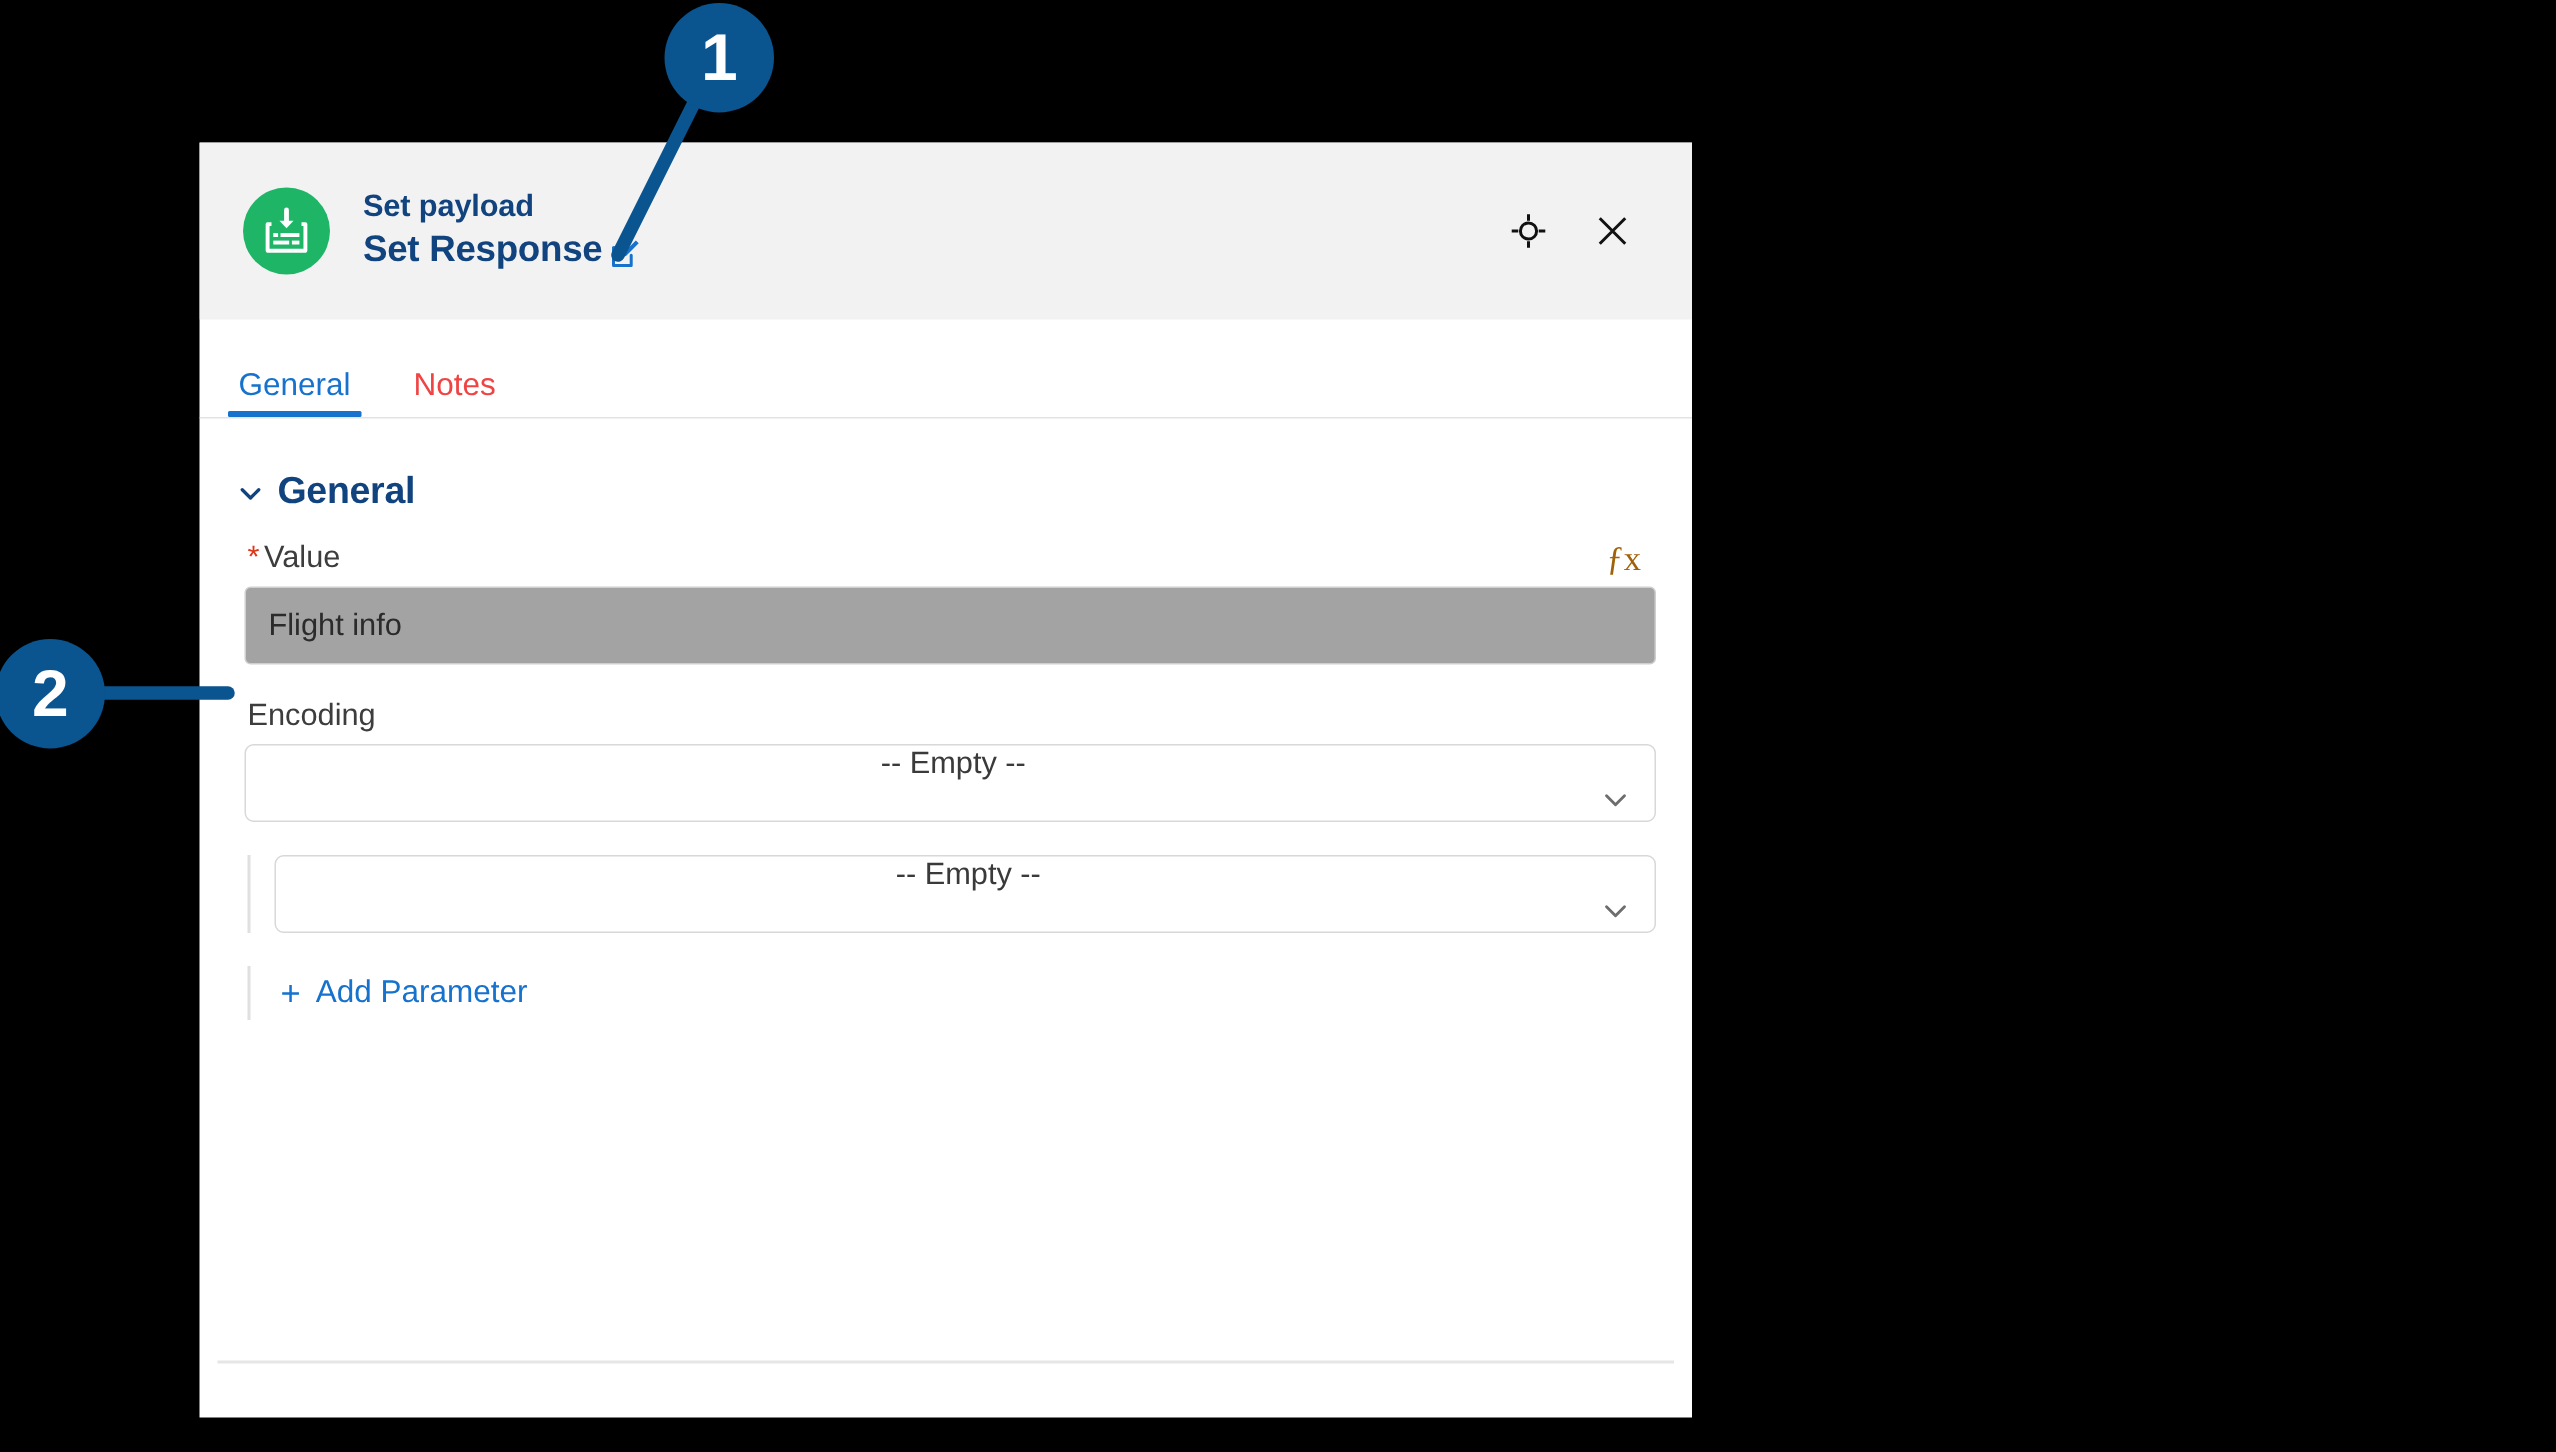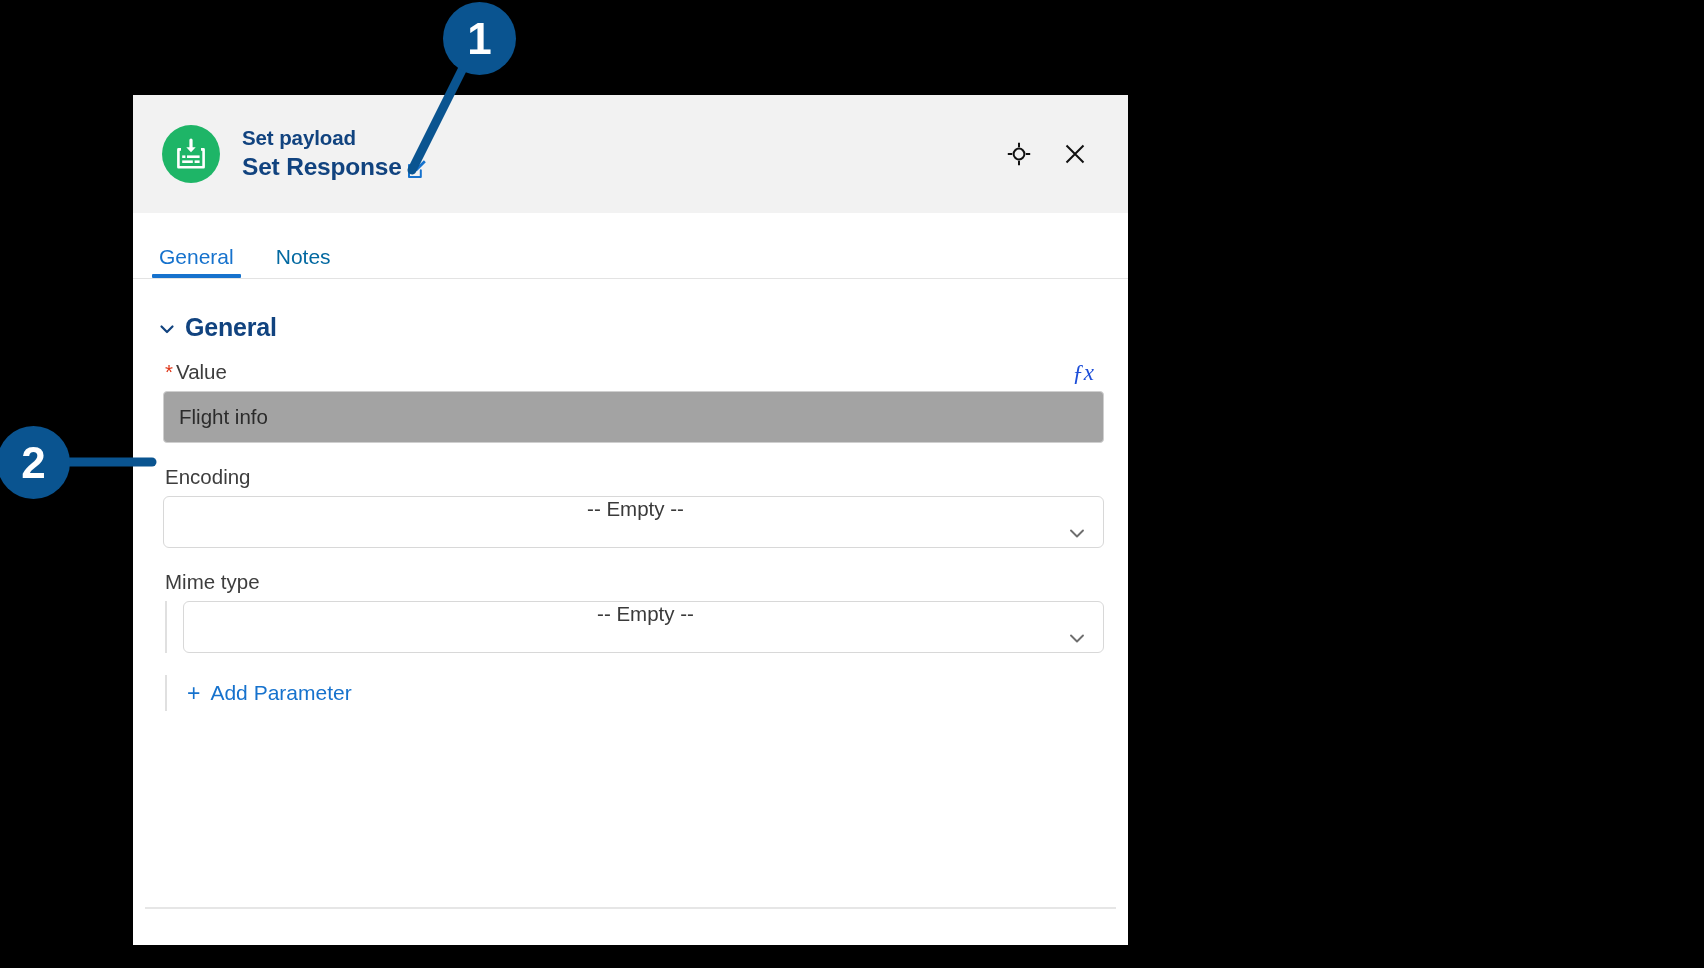--- a/index.html
+++ b/index.html
@@ -109,21 +109,21 @@
     align-items: flex-end;
     padding-left: 22px;
     box-sizing: border-box;
   }
   .tab {
     position: relative;
     font-size: 21px;
     padding: 0 4px 11px 4px;
     margin-right: 34px;
     cursor: pointer;
-    color: #0369a1;
+    color: #ef4444;
     line-height: 1;
   }
   .tab.active {
     color: #1672cd;
     font-weight: normal;
   }
   .tab.active::after {
     content: "";
     position: absolute;
     left: -3px;
@@ -178,23 +178,22 @@
   }
   .req-star {
     color: #de3618;
     font-size: 20.5px;
     margin-right: 3px;
     line-height: 1;
   }
   .fx-icon {
     margin-left: auto;
     font-family: "Liberation Serif", serif;
-    font-style: italic;
     font-size: 23px;
-    color: #1d4ed8;
+    color: #a16207;
     cursor: pointer;
     padding-right: 8px;
     line-height: 1;
     text-align: center;
   }
 
   .text-input {
     width: 100%;
     height: 52px;
     box-sizing: border-box;
@@ -386,23 +385,20 @@
         <span class="select-value">-- Empty --</span>
         <span class="select-chevron">
           <svg width="24" height="24" viewBox="0 0 24 24" aria-hidden="true">
             <path d="M6 9.5 L12 15.5 L18 9.5" stroke="#6e6e6e" stroke-width="1.9" fill="none" stroke-linecap="round" stroke-linejoin="round"></path>
           </svg>
         </span>
       </div>
     </div>
 
     <div class="field field-block">
-      <div class="field-label-row">
-        <span class="field-label">Mime type</span>
-      </div>
       <div class="rail">
         <div class="select-box">
           <span class="select-value">-- Empty --</span>
           <span class="select-chevron">
             <svg width="24" height="24" viewBox="0 0 24 24" aria-hidden="true">
               <path d="M6 9.5 L12 15.5 L18 9.5" stroke="#6e6e6e" stroke-width="1.9" fill="none" stroke-linecap="round" stroke-linejoin="round"></path>
             </svg>
           </span>
         </div>
       </div>

